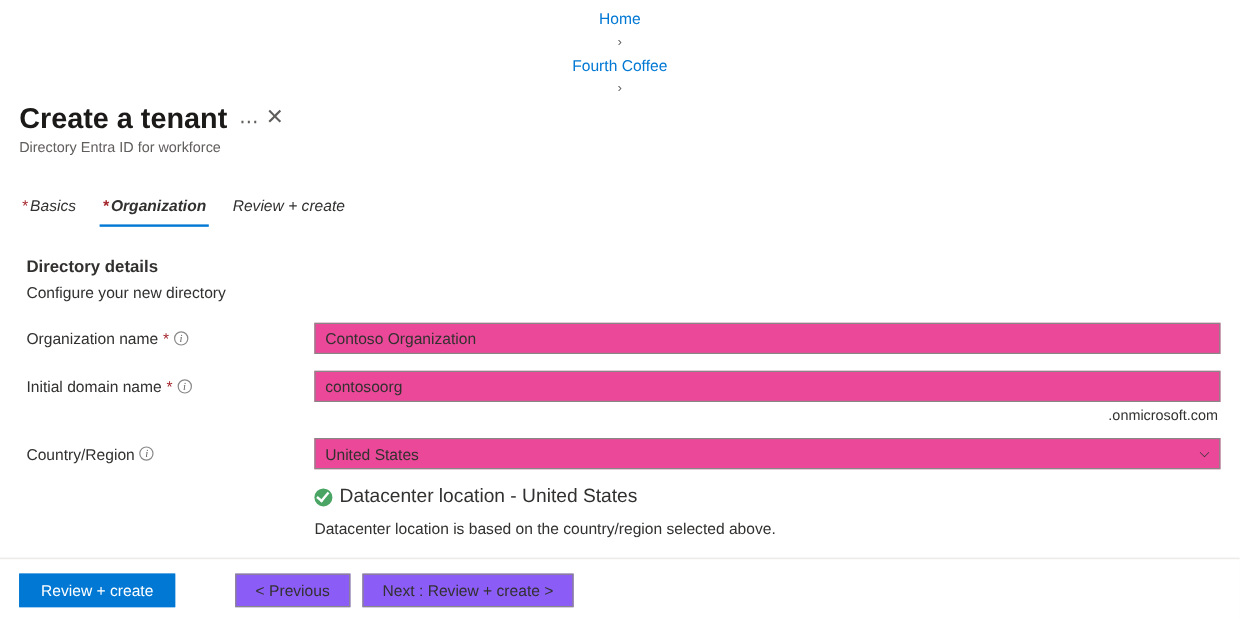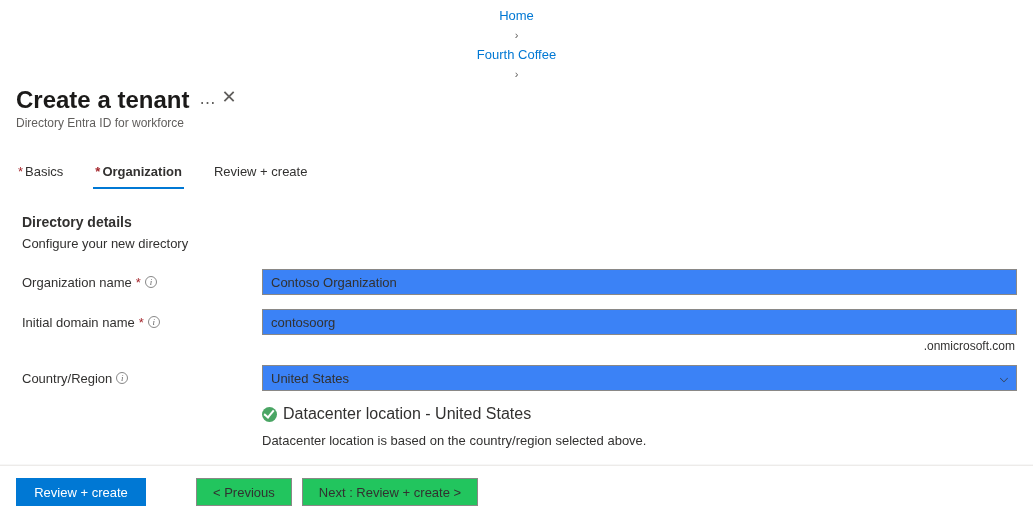--- a/index.html
+++ b/index.html
@@ -37,23 +37,24 @@
   .subtitle { font-size: 12px; color: #605e5c; margin-top: 2px; }
   .close-x {
     font-size: 18px;
     color: #605e5c;
     cursor: pointer;
     padding: 4px 6px;
     line-height: 1;
   }
   .tabs {
     display: flex;
-    gap: 28px;
+    gap: 18px;
     margin-top: 28px;
     border-bottom: 1px solid transparent;
+    font-style: italic;
   }
   .tab {
     padding: 6px 2px 8px 2px;
     font-size: 13px;
     color: #323130;
     cursor: pointer;
     border-bottom: 2px solid transparent;
   }
   .tab.active {
     font-weight: 600;
@@ -101,21 +102,21 @@
     line-height: 1;
     font-style: italic;
     font-family: Georgia, serif;
   }
   .form-control {
     flex: 1;
   }
   .text-input, .select-box {
     width: 100%;
     border: 1px solid #8a8886;
-    background: #3b82f6;
+    background: #ec4899;
     font-size: 13px;
     padding: 4px 8px;
     height: 26px;
     color: #323130;
     font-family: inherit;
   }
   .select-box {
     display: flex;
     align-items: center;
     justify-content: space-between;
@@ -175,21 +176,21 @@
     padding: 12px 16px;
     background: #fff;
     display: flex;
     gap: 10px;
   }
   .btn {
     font-size: 13px;
     height: 28px;
     padding: 0 16px;
     border: 1px solid #8a8886;
-    background: #22c55e;
+    background: #8b5cf6;
     color: #323130;
     cursor: pointer;
     font-family: inherit;
   }
   .btn.primary {
     background: #0078d4;
     border-color: #0078d4;
     color: #fff;
     min-width: 130px;
     margin-right: 40px;

